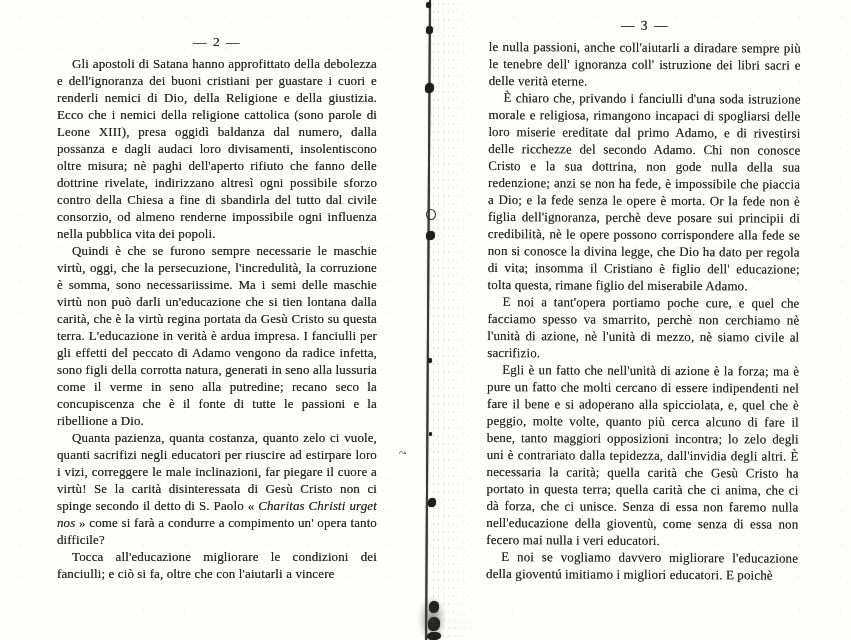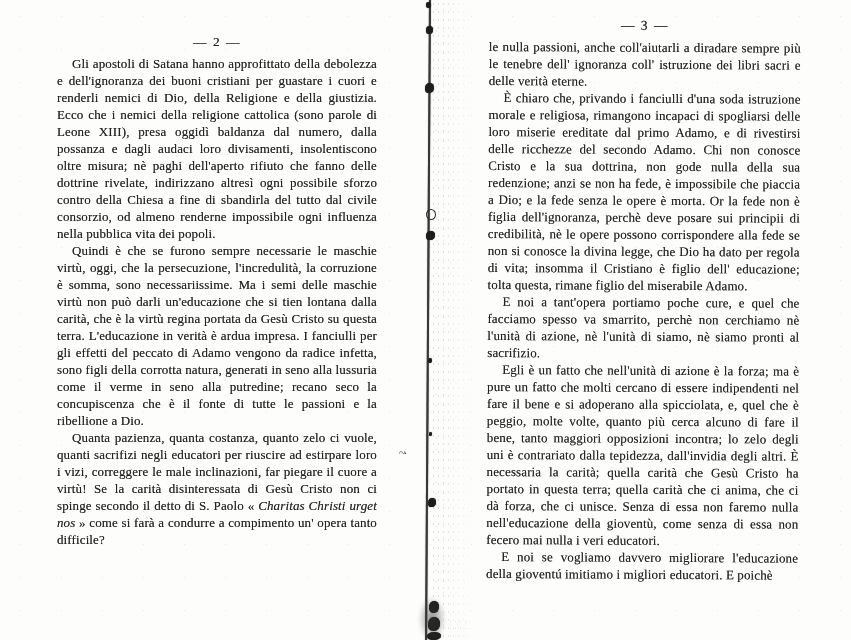--- a/index.html
+++ b/index.html
@@ -111,29 +111,30 @@
 <body>
 
 <div class="stage">
 
   <section class="page page-left">
     <div class="page-number">— 2 —</div>
     <div class="page-text">
         <p class="para"><span>Gli apostoli di Satana hanno approfittato della debolezza e dell'ignoranza dei buoni cristiani per guastare i cuori e renderli nemici di Dio, della Religione e della giustizia. Ecco che i nemici della religione cattolica (sono parole di Leone XIII), presa oggidì baldanza dal numero, dalla possanza e dagli audaci loro divisamenti, insolentiscono oltre misura; nè paghi dell'aperto rifiuto che fanno delle dottrine rivelate, indirizzano altresì ogni possibile sforzo contro della Chiesa a fine di sbandirla del tutto dal civile consorzio, od almeno renderne impossibile ogni influenza nella pubblica vita dei popoli.</span></p>
         <p class="para"><span>Quindi è che se furono sempre necessarie le maschie virtù, oggi, che la persecuzione, l'incredulità, la corruzione è somma, sono necessariissime. Ma i semi delle maschie virtù non può darli un'educazione che si tien lontana dalla carità, che è la virtù regina portata da Gesù Cristo su questa terra. L'educazione in verità è ardua impresa. I fanciulli per gli effetti del peccato di Adamo vengono da radice infetta, sono figli della corrotta natura, generati in seno alla lussuria come il verme in seno alla putredine; recano seco la concupiscenza che è il fonte di tutte le passioni e la ribellione a Dio.</span></p>
         <p class="para"><span>Quanta pazienza, quanta costanza, quanto zelo ci vuole, quanti sacrifizi negli educatori per riuscire ad estirpare loro i vizi, correggere le male inclinazioni, far piegare il cuore a virtù! Se la carità disinteressata di Gesù Cristo non ci spinge secondo il detto di S. Paolo « </span><span class="it">Charitas Christi urget nos</span><span> » come si farà a condurre a compimento un' opera tanto difficile?</span></p>
+        <p class="para"><span>Tocca all'educazione migliorare le condizioni dei fanciulli; e ciò si fa, oltre che con l'aiutarli a vincere</span></p>
       </div>
   </section>
 
   <section class="page page-right">
     <div class="page-number">— 3 —</div>
     <div class="page-text">
         <p class="para no-indent"><span>le nulla passioni, anche coll'aiutarli a diradare sempre più le tenebre dell' ignoranza coll' istruzione dei libri sacri e delle verità eterne.</span></p>
         <p class="para"><span>È chiaro che, privando i fanciulli d'una soda istruzione morale e religiosa, rimangono incapaci di spogliarsi delle loro miserie ereditate dal primo Adamo, e di rivestirsi delle ricchezze del secondo Adamo. Chi non conosce Cristo e la sua dottrina, non gode nulla della sua redenzione; anzi se non ha fede, è impossibile che piaccia a Dio; e la fede senza le opere è morta. Or la fede non è figlia dell'ignoranza, perchè deve posare sui principii di credibilità, nè le opere possono corrispondere alla fede se non si conosce la divina legge, che Dio ha dato per regola di vita; insomma il Cristiano è figlio dell' educazione; tolta questa, rimane figlio del miserabile Adamo.</span></p>
-        <p class="para"><span>E noi a tant'opera portiamo poche cure, e quel che facciamo spesso va smarrito, perchè non cerchiamo nè l'unità di azione, nè l'unità di siamo, nè siamo pronti al sacrifizio.</span></p>
+        <p class="para"><span>E noi a tant'opera portiamo poche cure, e quel che facciamo spesso va smarrito, perchè non cerchiamo nè l'unità di azione, nè l'unità di mezzo, nè siamo civile al sacrifizio.</span></p>
         <p class="para"><span>Egli è un fatto che nell'unità di azione è la forza; ma è pure un fatto che molti cercano di essere indipendenti nel fare il bene e si adoperano alla spicciolata, e, quel che è peggio, molte volte, quanto più cerca alcuno di fare il bene, tanto maggiori opposizioni incontra; lo zelo degli uni è contrariato dalla tepidezza, dall'invidia degli altri. È necessaria la carità; quella carità che Gesù Cristo ha portato in questa terra; quella carità che ci anima, che ci dà forza, che ci unisce. Senza di essa non faremo nulla nell'educazione della gioventù, come senza di essa non fecero mai nulla i veri educatori.</span></p>
         <p class="para"><span>E noi se vogliamo davvero migliorare l'educazione della gioventú imitiamo i migliori educatori. E poichè</span></p>
       </div>
   </section>
 
   <div class="binding-line"></div>
 
   <div class="stitch" style="left:426px;top:2px;width:5px;height:6px;"></div>
   <div class="stitch" style="left:426px;top:26px;width:7px;height:8px;"></div>
   <div class="stitch" style="left:425px;top:83px;width:9px;height:10px;"></div>

